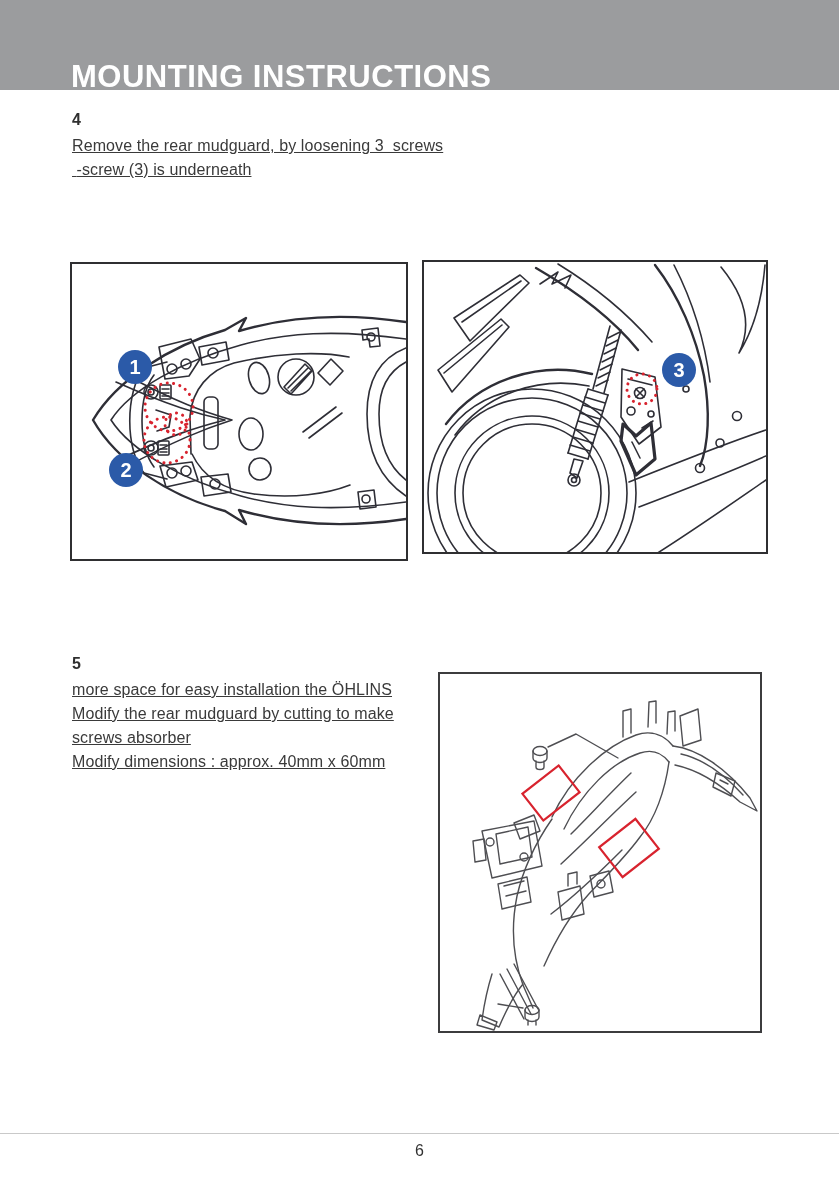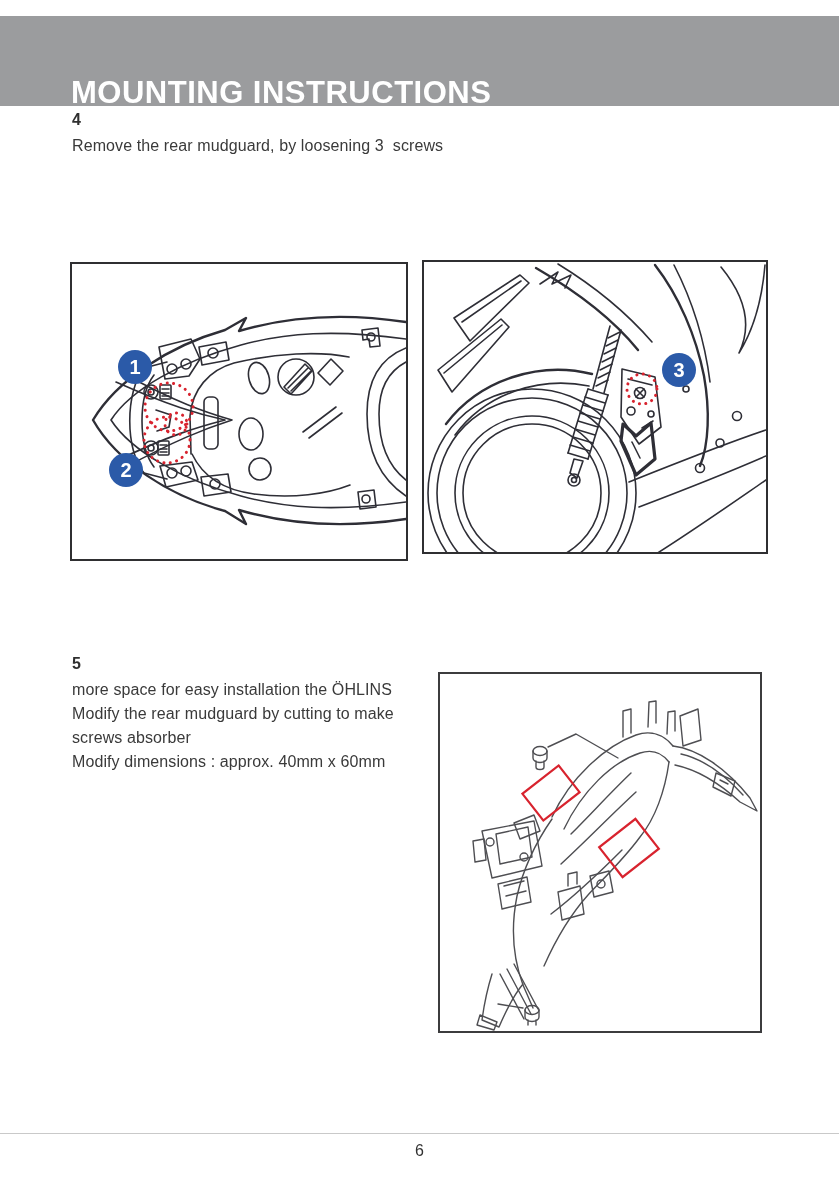--- a/index.html
+++ b/index.html
@@ -2,33 +2,33 @@
 <html style="--header-bar: #9b9c9e; --callout-blue: #2b5aa8; --highlight-red: #d8232e; --line-art: #2e2e36;"><head>
 <meta charset="utf-8">
 <style>
   * { margin:0; padding:0; box-sizing:border-box; }
   html,body { background:#ffffff; }
   body {
     width:839px; height:1190px; position:relative; overflow:hidden;
     font-family:"Liberation Sans", sans-serif;
   }
   .header-bar {
-    position:absolute; left:0; top:16px; width:839px; height:90px;
+    position:absolute; left:0; top:0; width:839px; height:90px;
     background:var(--header-bar,#9b9c9e);
   }
   .header-bar h1 {
     position:absolute; left:71px; bottom:-2px;
     color:#ffffff; font-size:31px; font-weight:bold; letter-spacing:0.5px;
     line-height:1; white-space:nowrap;
   }
   .step { position:absolute; left:72px; color:#3a3a3a; }
   .step-4 { top:111px; }
   .step-5 { top:655px; }
   .step-number { font-size:16px; font-weight:bold; color:#2f2f2f; margin-bottom:5px; }
-  .step-line { font-size:16px; line-height:24px; white-space:pre-wrap; letter-spacing:0.1px; }
+  .step-line { font-size:16px; line-height:24px; white-space:pre-wrap; letter-spacing:0.1px;text-decoration:underline; }
   .figure-box { position:absolute; background:#ffffff; border:2px solid #2f2f31; }
   .fig-a { left:70px;  top:262px; width:338px; height:299px; }
   .fig-b { left:422px; top:260px; width:346px; height:294px; }
   .fig-c { left:438px; top:672px; width:324px; height:361px; border-color:#3c3c3e; }
   .figure-box svg { display:block; width:100%; height:100%; }
   .callout {
     position:absolute; width:34px; height:34px; border-radius:50%;
     background:var(--callout-blue,#2b5aa8); color:#ffffff;
     display:flex; align-items:center; justify-content:center;
     font-size:20px; font-weight:bold;
@@ -51,20 +51,21 @@
 </head>
 <body>
 
 <div class="header-bar">
   <h1>MOUNTING INSTRUCTIONS</h1>
 </div>
 
 <div class="step step-4">
   <div class="step-number">4</div>
   <div class="step-line">Remove the rear mudguard, by loosening 3  screws</div>
+  <div class="step-line"> -screw (3) is underneath</div>
 </div>
 
 <div class="figure-box fig-a">
   <svg viewBox="0 0 334 295">
 
     <path class="ln2" d="M334,58 C268,48 214,53 167,67 L174,54 L153,66 C97,82 45,116 21,156 C45,198 97,232 153,247 L174,260 L167,246 C214,260 268,265 334,255"></path>
     <path class="ln" d="M334,75 C262,65 213,69 169,81 C110,97 59,125 39,156 C59,187 110,216 169,232 C213,244 262,248 334,238"></path>
 
     <path class="ln" d="M44,118 C98,142 126,150 153,156 C126,163 98,171 44,197"></path>
     <path class="ln" d="M52,110 C104,138 132,148 160,156 C132,165 104,176 52,204"></path>

